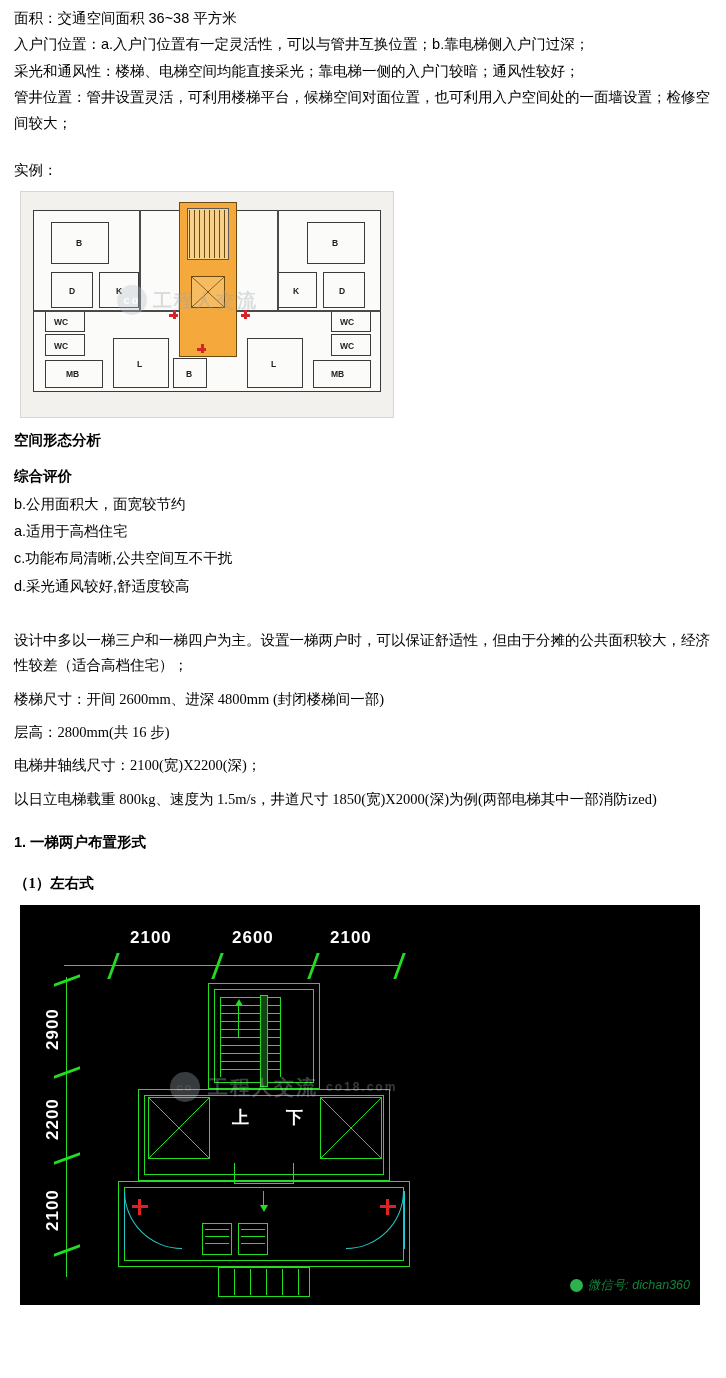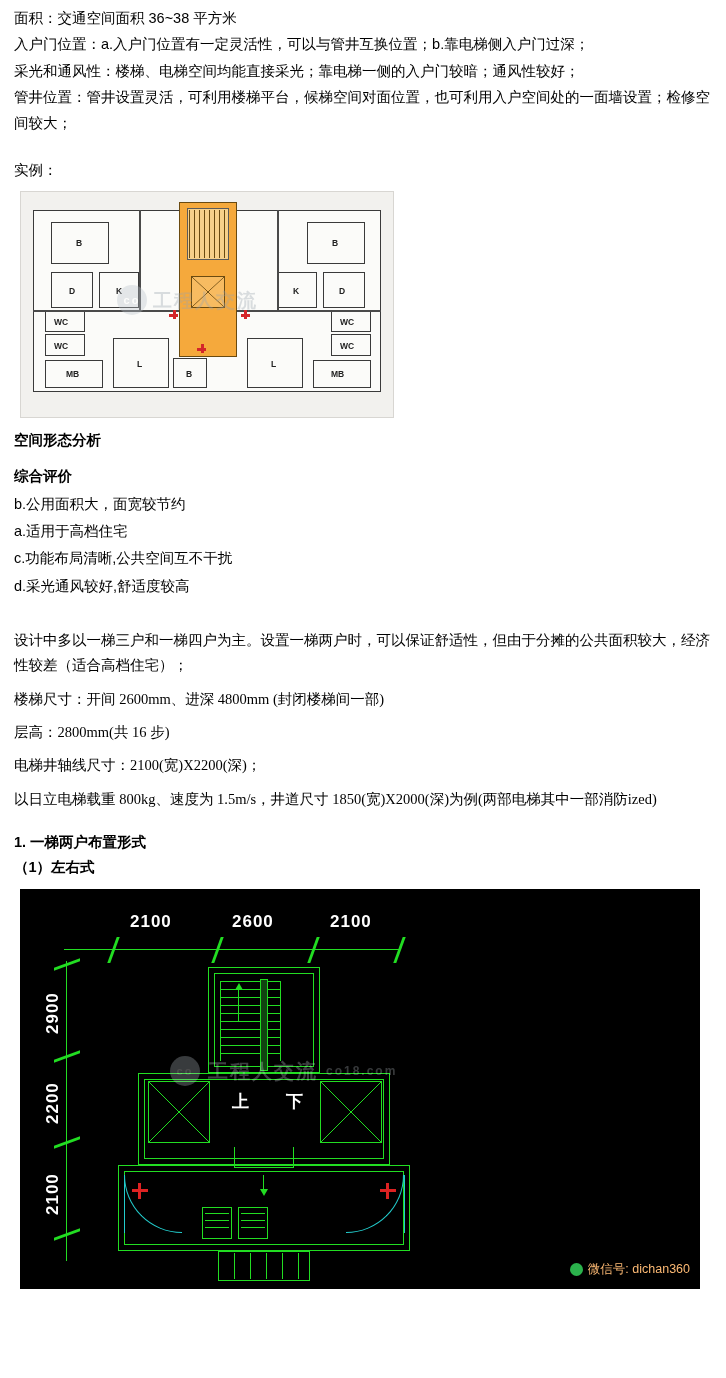--- a/index.html
+++ b/index.html
@@ -156,25 +156,26 @@
     font-weight: bold;
     letter-spacing: 2px;
     display: flex;
     align-items: center;
     gap: 8px;
   }
   .wechat {
     position: absolute;
     right: 10px;
     bottom: 8px;
-    color: #fdba74;
+    color: #15803d;
     font-size: 12.5px;
     display: flex;
     align-items: center;
     gap: 5px;
+    font-style: italic;
   }
   .wechat .dot {
     width: 13px; height: 13px;
     border-radius: 50%;
     background: #2bb24c;
     display: inline-block;
   }
 </style>
 </head>
 <body>
@@ -293,22 +294,22 @@
   <div>
     <p class="line">设计中多以一梯三户和一梯四户为主。设置一梯两户时，可以保证舒适性，但由于分摊的公共面积较大，经济性较差（适合高档住宅）；</p>
     <p class="line">楼梯尺寸：开间 2600mm、进深 4800mm (封闭楼梯间一部)</p>
     <p class="line">层高：2800mm(共 16 步)</p>
     <p class="line">电梯井轴线尺寸：2100(宽)X2200(深)；</p>
     <p class="line">以日立电梯载重 800kg、速度为 1.5m/s，井道尺寸 1850(宽)X2000(深)为例(两部电梯其中一部消防ized)</p>
   </div>
 
   <div class="gap-sm"></div>
 
-  <div class="heading" style="margin-bottom:0;">1. 一梯两户布置形式</div>
-  <div class="heading" style="margin-top:0;">（1）左右式</div>
+  <div class="heading" style="margin-bottom:16px;">1. 一梯两户布置形式</div>
+  <div class="heading" style="margin-top:0;font-family:Liberation Serif, serif;">（1）左右式</div>
 
   <div class="figure2-wrap">
     <div class="figure2">
 
       <div class="c hline" style="left:44px; top:60px; width:336px;"></div>
       <div class="c greenfill" style="left:92px; top:48px; width:3px; height:26px; transform:skewX(-20deg);"></div>
       <div class="c greenfill" style="left:196px; top:48px; width:3px; height:26px; transform:skewX(-20deg);"></div>
       <div class="c greenfill" style="left:292px; top:48px; width:3px; height:26px; transform:skewX(-20deg);"></div>
       <div class="c greenfill" style="left:378px; top:48px; width:3px; height:26px; transform:skewX(-20deg);"></div>
 

